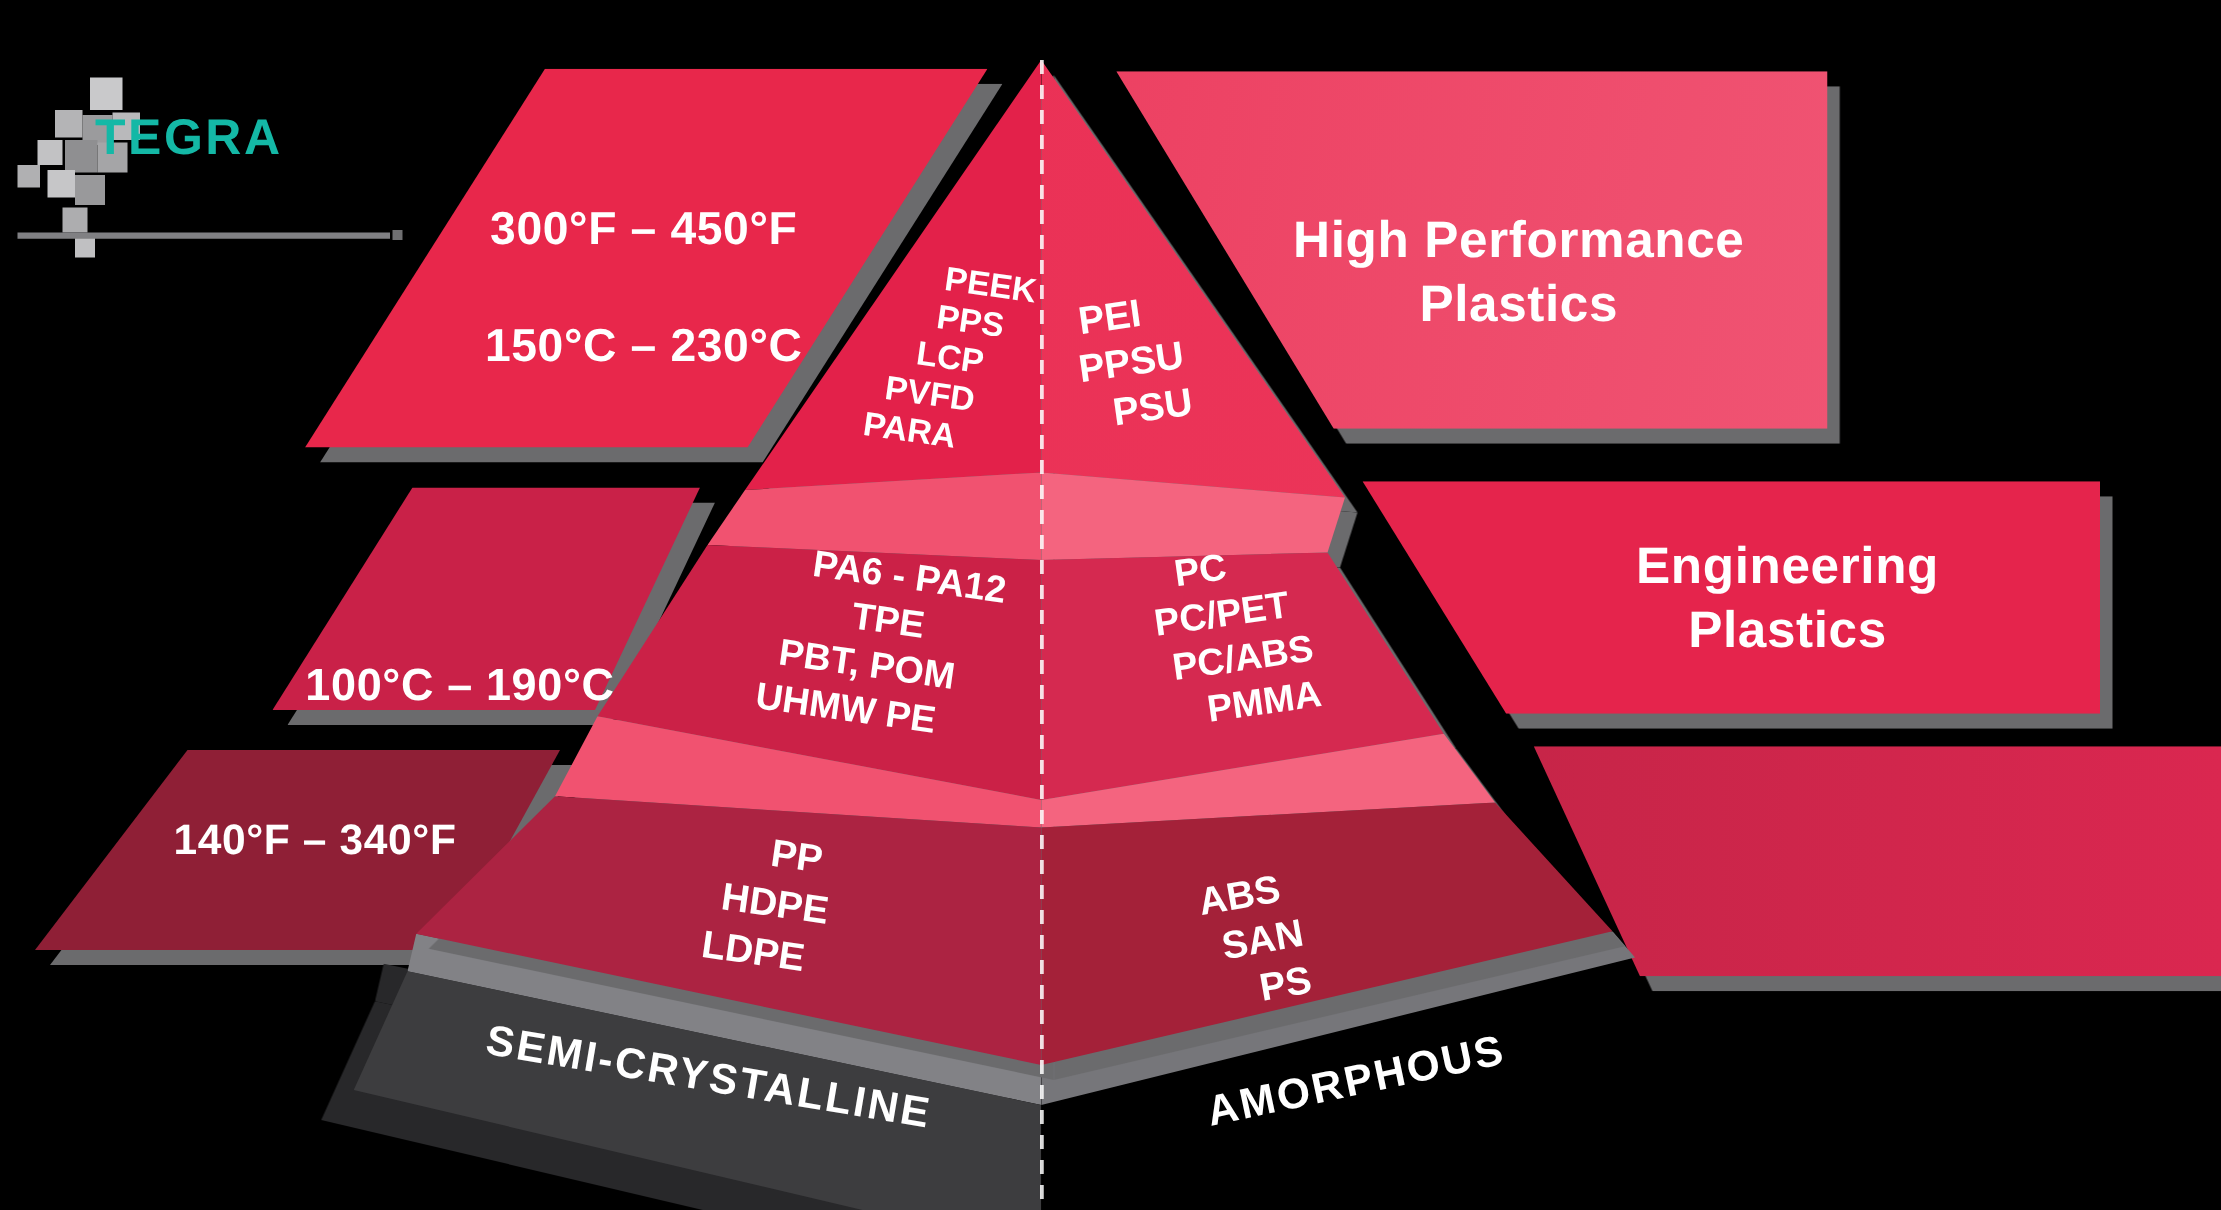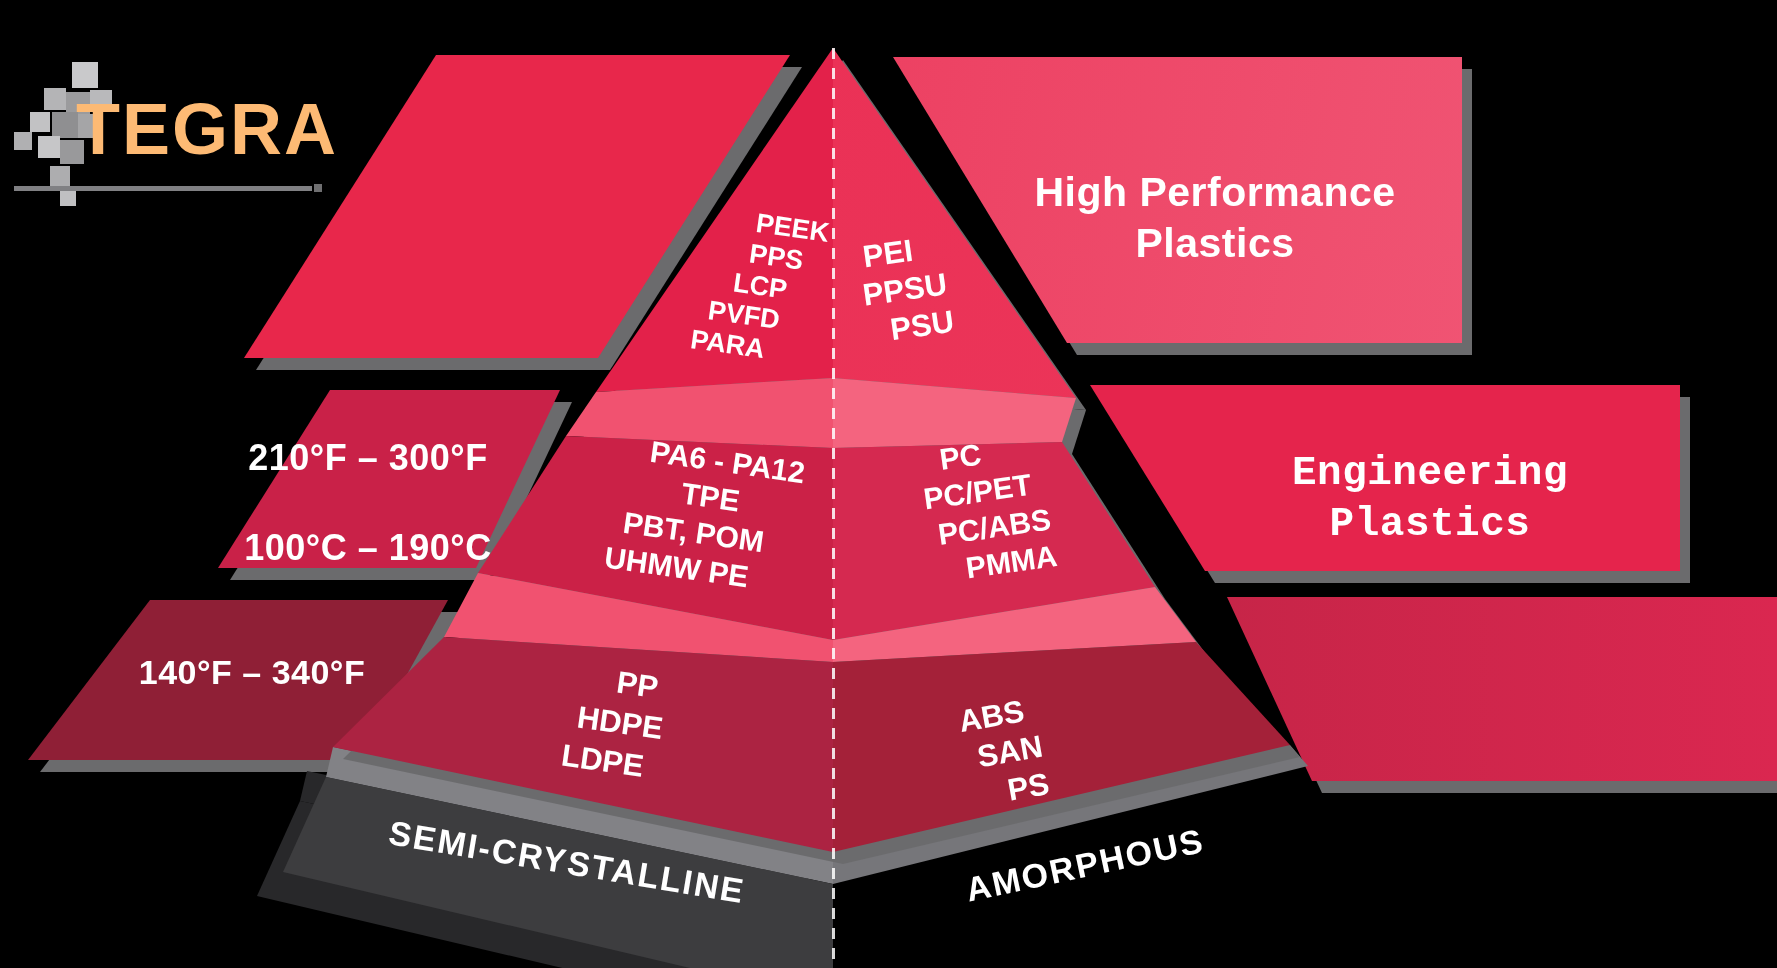--- a/index.html
+++ b/index.html
@@ -46,21 +46,21 @@
         <div class="px" style="left: 90px; top: 90px; width: 22px; height: 22px; background: rgb(185, 185, 187);"></div>
         <div class="px" style="left: 30px; top: 112px; width: 20px; height: 20px; background: rgb(194, 194, 196);"></div>
         <div class="px" style="left: 52px; top: 112px; width: 26px; height: 26px; background: rgb(143, 143, 145);"></div>
         <div class="px" style="left: 78px; top: 114px; width: 24px; height: 24px; background: rgb(165, 165, 167);"></div>
         <div class="px" style="left: 14px; top: 132px; width: 18px; height: 18px; background: rgb(176, 176, 178);"></div>
         <div class="px" style="left: 38px; top: 136px; width: 22px; height: 22px; background: rgb(198, 198, 200);"></div>
         <div class="px" style="left: 60px; top: 140px; width: 24px; height: 24px; background: rgb(153, 153, 155);"></div>
         <div class="px" style="left: 50px; top: 166px; width: 20px; height: 20px; background: rgb(173, 173, 175);"></div>
         <div class="px" style="left: 60px; top: 190px; width: 16px; height: 16px; background: rgb(192, 192, 194);"></div>
       </div>
-    <div class="logo-text" style="left:76px;top:88px;font-size:72px;color:#fdba74;">TEGRA</div>
+    <div class="logo-text" style="left:76px;top:88px;font-size:40px;color:#14b8a6;">TEGRA</div>
     <div class="px" style="left:14px;top:186px;width:298px;height:5px;background:#808083;"></div>
     <div class="px" style="left:314px;top:184px;width:8px;height:8px;background:#6F6F71;"></div>
   </div>
 
   <div class="shw" style="filter:drop-shadow(12px 12px 0 #6B6B6D);">
     <div class="shape" style="background:#E8274B;clip-path:polygon(436px 55px,790px 55px,598px 358px,244px 358px);"></div>
   </div>
   <div class="shw" style="filter:drop-shadow(12px 12px 0 #6B6B6D);">
     <div class="shape" style="background:#C92148;clip-path:polygon(330px 390px,560px 390px,476px 568px,218px 568px);"></div>
   </div>
@@ -92,30 +92,34 @@
     <div class="shape" style="background:#CB2147;clip-path:polygon(566px 436px,833px 448px,833px 640px,478px 573px);"></div>
     <div class="shape" style="background:#D52950;clip-path:polygon(833px 448px,1062px 442px,1155px 587px,833px 640px);"></div>
     <div class="shape" style="background:#F15270;clip-path:polygon(478px 573px,833px 640px,833px 662px,444px 637px);"></div>
     <div class="shape" style="background:#F4647F;clip-path:polygon(833px 640px,1155px 587px,1196px 642px,833px 662px);"></div>
     <div class="shape" style="background:#AC2342;clip-path:polygon(444px 637px,833px 662px,833px 852px,333px 747px);"></div>
     <div class="shape" style="background:#A42139;clip-path:polygon(833px 662px,1196px 642px,1290px 745px,833px 852px);"></div>
   </div>
 
   <div class="dash-line" style="left:832px;top:48px;height:918px;"></div>
 
+  <div class="txt temp" style="left:515px;top:207px;font-size:37px;">
+    <span>300°F – 450°F</span><br>
+    <span>150°C – 230°C</span>
+  </div>
   <div class="txt temp" style="left:368px;top:480px;font-size:36px;">
-    <span>210°F – 300°F</span><br>
+    <br>
     <span>100°C – 190°C</span>
   </div>
   <div class="txt temp" style="left:252px;top:672px;font-size:34px;">
     <span>140°F – 340°F</span><br>
   </div>
 
   <div class="txt banner-label" style="left:1215px;top:218px;width:460px;">High Performance Plastics</div>
-  <div class="txt banner-label" style="left:1430px;top:499px;font-family:Liberation Mono, monospace;">Engineering Plastics</div>
+  <div class="txt banner-label" style="left:1430px;top:479px;">Engineering Plastics</div>
 
   <div class="listwrap" style="left:770px;top:288px;transform:translate(-50%,-50%) rotate(8deg);">
     <ul class="mlist left" style="font-size:27px;line-height:31px;">
         <li>PEEK</li>
         <li>PPS</li>
         <li>LCP</li>
         <li>PVFD</li>
         <li>PARA</li>
       </ul>
   </div>

